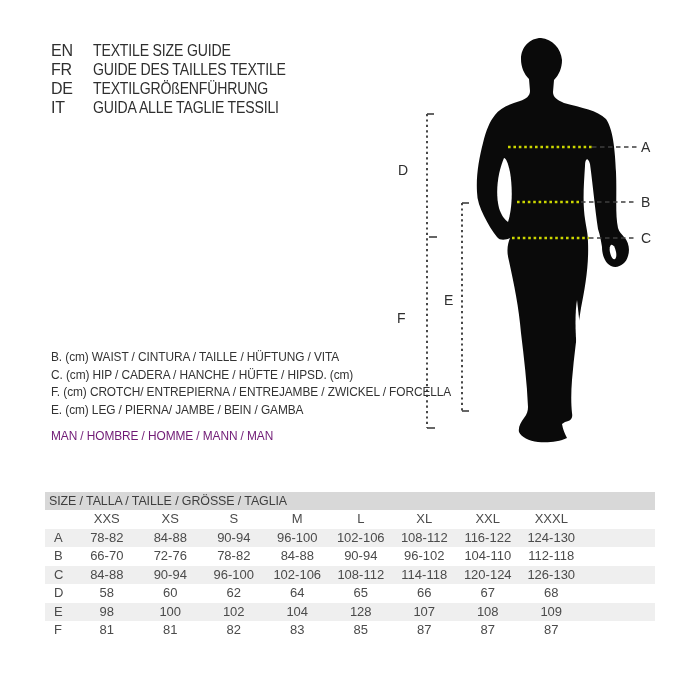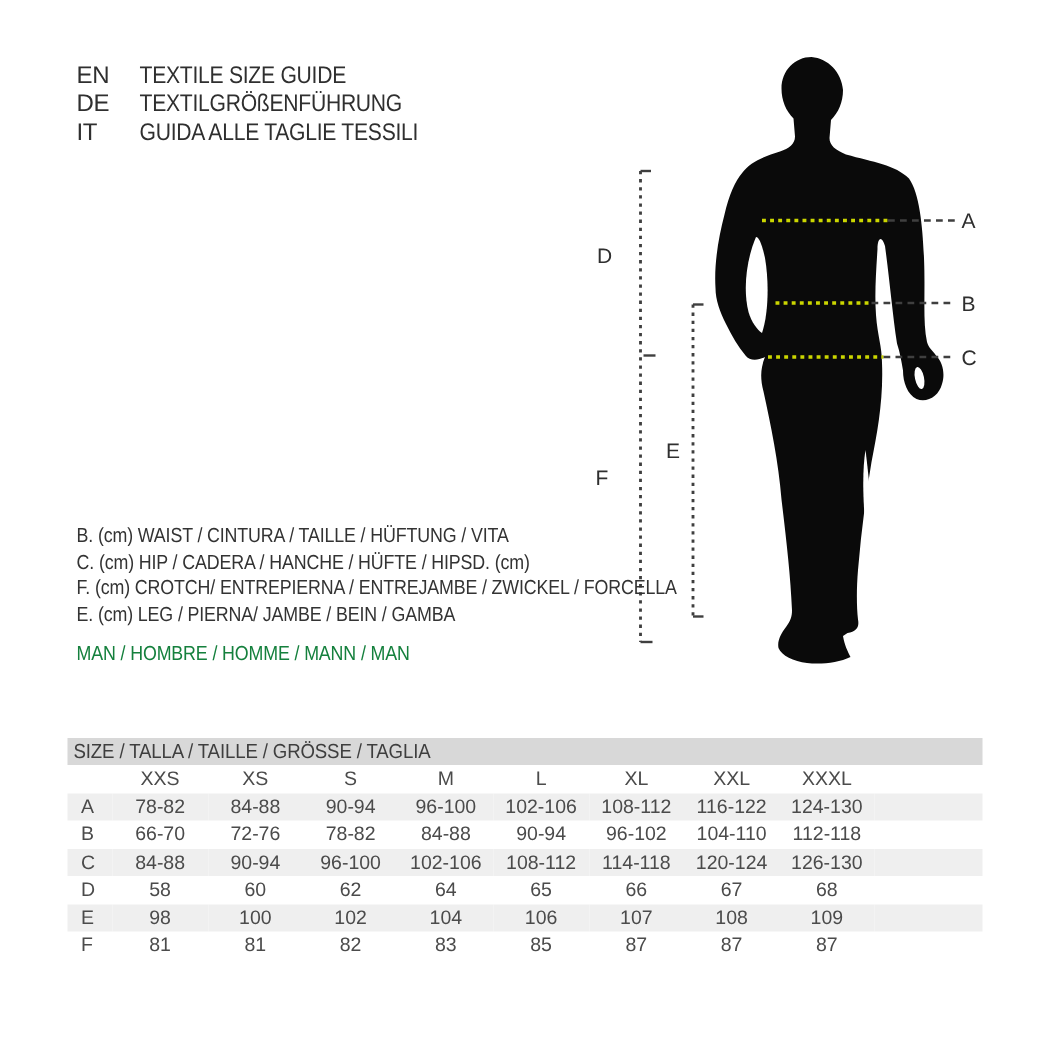--- a/index.html
+++ b/index.html
@@ -8,21 +8,21 @@
     font-family:"Liberation Sans",sans-serif;
   }
   
   .lang-block{position:absolute;left:51px;top:41px;}
   .lang-row{display:flex;line-height:19px;font-size:16px;color:#2f2f2f;letter-spacing:-0.2px;}
   .lang-code{width:42px;flex:0 0 42px;}
   .sqz{display:inline-block;transform:scaleX(0.88);transform-origin:0 50%;white-space:nowrap;}
   
   .legend-block{position:absolute;left:51px;top:348px;color:#333;}
   .legend-line{line-height:17.5px;font-size:13.5px;white-space:nowrap;letter-spacing:-0.1px;}
-  .gender-line{margin-top:9px;line-height:17.5px;font-size:13.5px;color:#15803d;letter-spacing:-0.1px;}
+  .gender-line{margin-top:9px;line-height:17.5px;font-size:13.5px;color:#701a75;letter-spacing:-0.1px;}
   
   .figure-svg{position:absolute;left:388px;top:28px;width:284px;height:424px;}
   .meas-label{font-family:"Liberation Sans",sans-serif;font-size:14px;fill:#2f2f2f;}
   
   .size-table{position:absolute;left:45px;top:492px;width:610px;font-size:13px;color:#4b4b4b;}
   .tbl-title{height:18px;line-height:18px;background:#d8d8d8;color:#3e3e3e;
     font-size:13.5px;padding-left:4px;letter-spacing:-0.1px;}
   .tbl-grid{display:grid;grid-template-columns:30px repeat(8,63.5px) 1fr;}
   .tbl-grid > div{height:18.5px;line-height:18.5px;text-align:center;white-space:nowrap;}
   .rowlabel{text-align:left !important;padding-left:9px;}
@@ -31,20 +31,24 @@
 </style>
 </head>
 <body>
 
 <div class="page">
 
   <div class="lang-block">
     <div class="lang-row">
       <span class="lang-code">EN</span>
       <span class="sqz">TEXTILE SIZE GUIDE</span>
+    </div>
+    <div class="lang-row">
+      <span class="lang-code">FR</span>
+      <span class="sqz">GUIDE DES TAILLES TEXTILE</span>
     </div>
     <div class="lang-row">
       <span class="lang-code">DE</span>
       <span class="sqz">TEXTILGRÖßENFÜHRUNG</span>
     </div>
     <div class="lang-row">
       <span class="lang-code">IT</span>
       <span class="sqz">GUIDA ALLE TAGLIE TESSILI</span>
     </div>
   </div>
@@ -194,21 +198,21 @@
       <div>66</div>
       <div>67</div>
       <div>68</div>
       <div></div>
 
       <div class="stripe rowlabel">E</div>
       <div class="stripe">98</div>
       <div class="stripe">100</div>
       <div class="stripe">102</div>
       <div class="stripe">104</div>
-      <div class="stripe">106</div>
+      <div class="stripe">128</div>
       <div class="stripe">107</div>
       <div class="stripe">108</div>
       <div class="stripe">109</div>
       <div class="stripe"></div>
 
       <div class="rowlabel">F</div>
       <div>81</div>
       <div>81</div>
       <div>82</div>
       <div>83</div>

